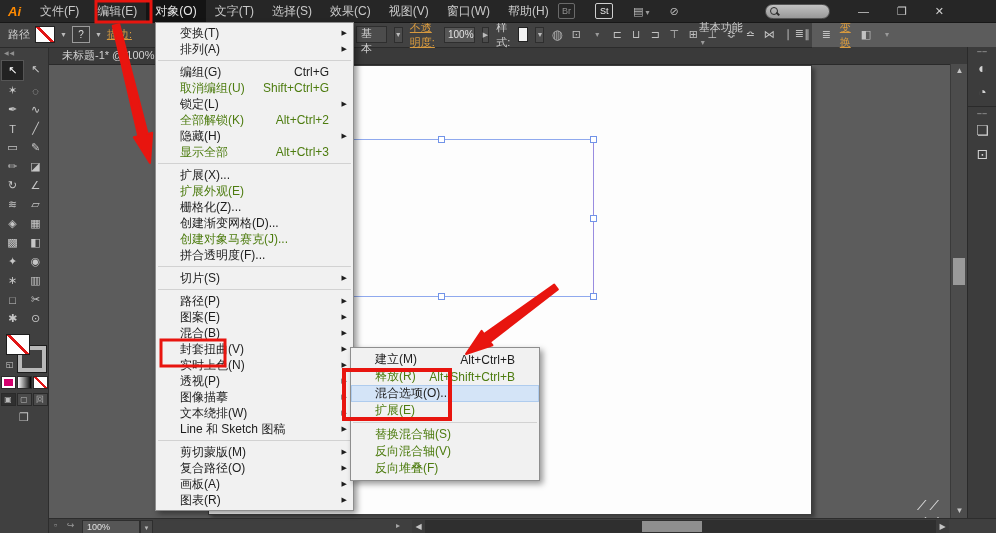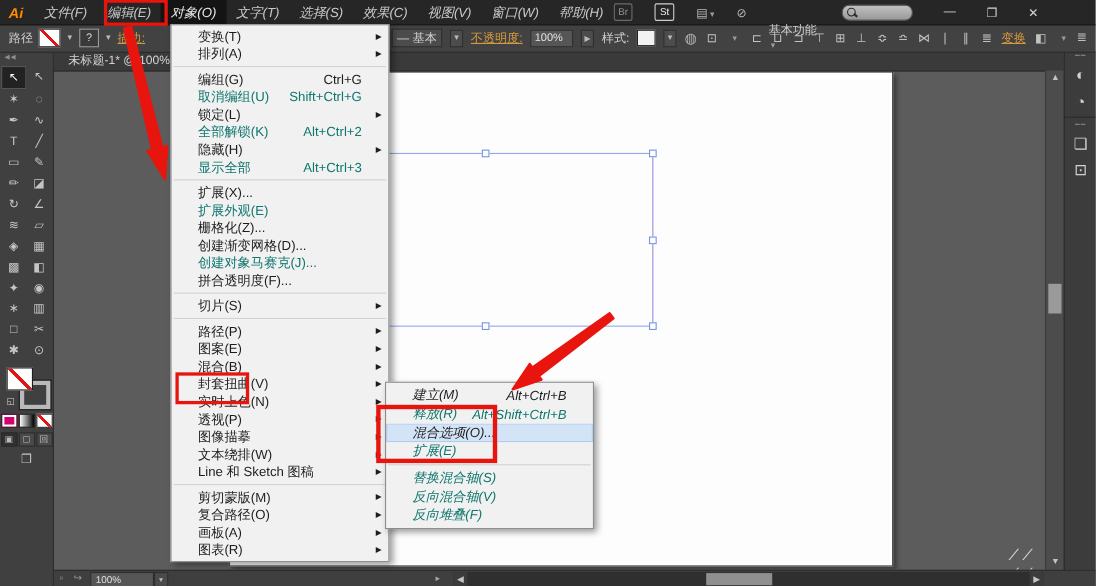--- a/index.html
+++ b/index.html
@@ -2,36 +2,36 @@
 <html><head>
 <meta charset="utf-8">
 <style>
   html,body{margin:0;padding:0;}
   body{width:996px;height:533px;overflow:hidden;position:relative;background:#5c5c5c;
        font-family:"Liberation Sans","DejaVu Sans",sans-serif;-webkit-font-smoothing:antialiased;}
   
   .menubar{position:absolute;left:0;top:0;width:996px;height:22px;background:#262626;
            border-bottom:1px solid #181818;display:flex;align-items:center;color:#c9c9c9;font-size:12px;z-index:5;}
   .app-logo{color:#ff8a00;font-weight:bold;font-size:13px;margin:0 10px 0 8px;font-style:italic;}
-  .mb-item{padding:0 9px;height:22px;line-height:22px;white-space:nowrap;font-style:italic;}
+  .mb-item{padding:0 9px;height:22px;line-height:22px;white-space:nowrap;}
   .mb-item.active{background:#141414;color:#e8e8e8;}
   .mb-right{margin-left:auto;display:flex;align-items:center;gap:20px;padding-right:52px;}
   .badge{width:17px;height:14px;border:1px solid #6a6a6a;border-radius:2px;color:#8f8f8f;
          font-size:9px;display:flex;align-items:center;justify-content:center;}
   .badge.bright{border-color:#cfcfcf;color:#efefef;}
   .mini-ic{color:#b9b9b9;font-size:11px;}
   .workspace{color:#cccccc;font-size:11px;margin-top:45px;}
   .caret{font-size:8px;color:#9a9a9a;margin-left:2px;}
   .searchbox{width:64px;height:13px;border-radius:8px;background:linear-gradient(#c2c2c2,#989898);
              border:1px solid #555;display:flex;align-items:center;padding-left:4px;}
   .mag{width:6px;height:6px;border:1.5px solid #2c2c2c;border-radius:50%;position:relative;}
   .mag:after{content:"";position:absolute;left:5px;top:5px;width:4px;height:1.5px;background:#2c2c2c;transform:rotate(45deg);}
   .winbtn{color:#d0d0d0;font-size:11px;margin-left:8px;}
   
-  .controlbar{position:absolute;left:0;top:22px;width:996px;height:25px;background:#424242;
+  .controlbar{position:absolute;left:0;top:22px;width:812px;height:25px;background:#424242;
               border-bottom:1px solid #2b2b2b;color:#cfcfcf;font-size:11px;z-index:4;}
   .cb-left{position:absolute;left:8px;top:0;height:25px;display:flex;align-items:center;gap:5px;}
   .swatch-fill{width:18px;height:15px;background:#fff;border:1px solid #222;
     background-image:linear-gradient(45deg,transparent 44%,#e01616 44%,#e01616 56%,transparent 56%);}
   .swatch-stroke{width:16px;height:15px;background:#3a3a3a;border:1px solid #9a9a9a;color:#ddd;
     font-size:10px;display:flex;align-items:center;justify-content:center;}
   .dd{font-size:7px;color:#bbb;}
   .orange{color:#d89a3e;text-decoration:underline;}
   .cb-right{position:absolute;left:356px;top:0;height:25px;display:flex;align-items:center;gap:7px;}
   .pillbox{height:15px;border:1px solid #2e2e2e;background:#4c4c4c;display:flex;align-items:center;
@@ -103,26 +103,26 @@
   .hs-left{left:0;} .hs-right{right:0;}
   .hs-thumb{position:absolute;left:230px;top:1px;width:60px;height:11px;background:#8f8f8f;}
   .hs-pre{position:absolute;left:348px;top:2px;color:#a8a8a8;font-size:8px;}
   
   .object-menu{position:absolute;left:155px;top:22px;width:197px;background:#f1f1f1;
     border:1px solid #8e8e8e;box-shadow:3px 3px 6px rgba(0,0,0,.4);z-index:20;padding:2px 0;}
   .menu-item{height:16px;display:flex;align-items:center;padding:0 6px 0 24px;color:#1d1d1d;font-size:12px;}
   .menu-item .mi-label{flex:1;white-space:nowrap;}
   .menu-item .mi-short{margin-right:10px;white-space:nowrap;}
   .menu-item .mi-arrow{width:8px;font-size:7px;text-align:right;color:#1d1d1d;}
-  .menu-item.disabled, .menu-item.disabled .mi-arrow{color:#0f766e;}
+  .menu-item.disabled, .menu-item.disabled .mi-arrow{color:#4d7c0f;}
   .menu-sep{height:7px;display:flex;align-items:center;}
   .menu-sep i{display:block;width:100%;border-top:1px solid #d2d2d2;margin:0 2px;}
   .submenu{position:absolute;left:350px;top:347px;width:188px;background:#f1f1f1;
     border:1px solid #8e8e8e;box-shadow:3px 3px 6px rgba(0,0,0,.4);z-index:21;padding:3px 0;}
-  .submenu .menu-item{height:17px;font-style:italic;}
+  .submenu .menu-item{height:17px;}
   .menu-item.highlight{background:#d4e4f7;box-shadow:inset 0 0 0 1px #afccee;}
   
   .overlay{position:absolute;left:0;top:0;width:996px;height:533px;z-index:50;pointer-events:none;}
 </style>
 </head>
 <body>
 
 <div class="menubar">
   <span class="app-logo">Ai</span>
   <div id="mb-items" style="display:flex;">

